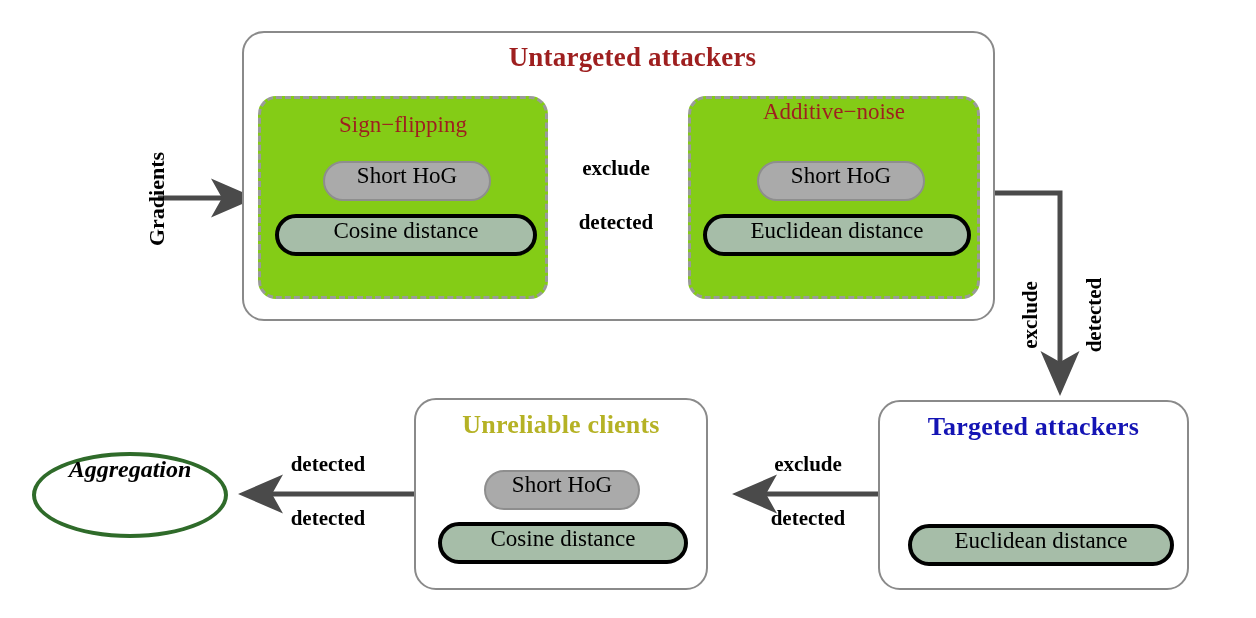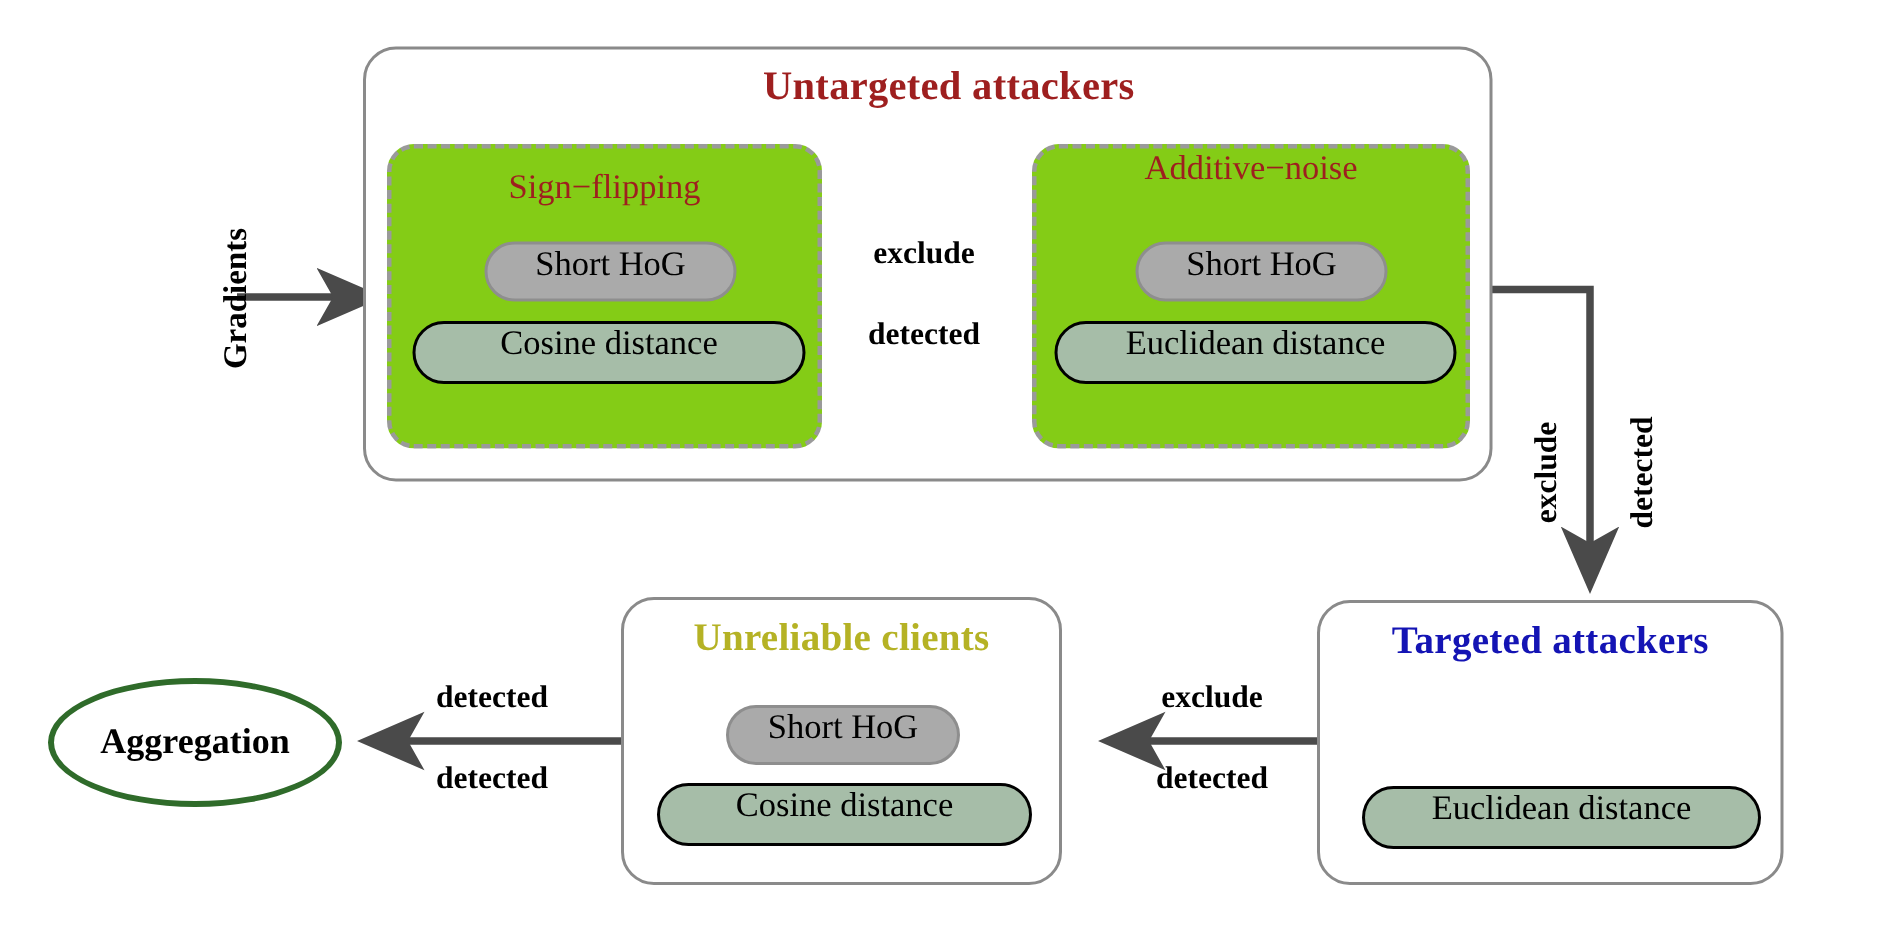--- a/index.html
+++ b/index.html
@@ -59,21 +59,21 @@
     align-items: flex-start;
     justify-content: center;
     box-sizing: border-box;
   }
   .pill-gray {
     background: #aaaaaa;
     border: 2px solid #8e8e8e;
   }
   .pill-green {
     background: #a6bda8;
-    border: 2px solid #000000;
+    border: 4px solid #000000;
   }
 
   
   .arrow-label {
     font-weight: bold;
     font-size: 21px;
     color: #000000;
     white-space: nowrap;
     text-align: center;
     line-height: 1;
@@ -93,23 +93,23 @@
     transform-origin: center center;
     text-align: center;
   }
 
   
   .ellipse-node {
     border: 4px solid #2f6b2a;
     border-radius: 50%;
     background: #ffffff;
     display: flex;
-    align-items: center;
     justify-content: center;
     box-sizing: border-box;
+    font-style: italic;
   }
   .ellipse-node span {
     font-weight: bold;
     font-size: 24px;
     color: #000000;
     white-space: nowrap;
   }
 
   svg.overlay {
     position: absolute;

